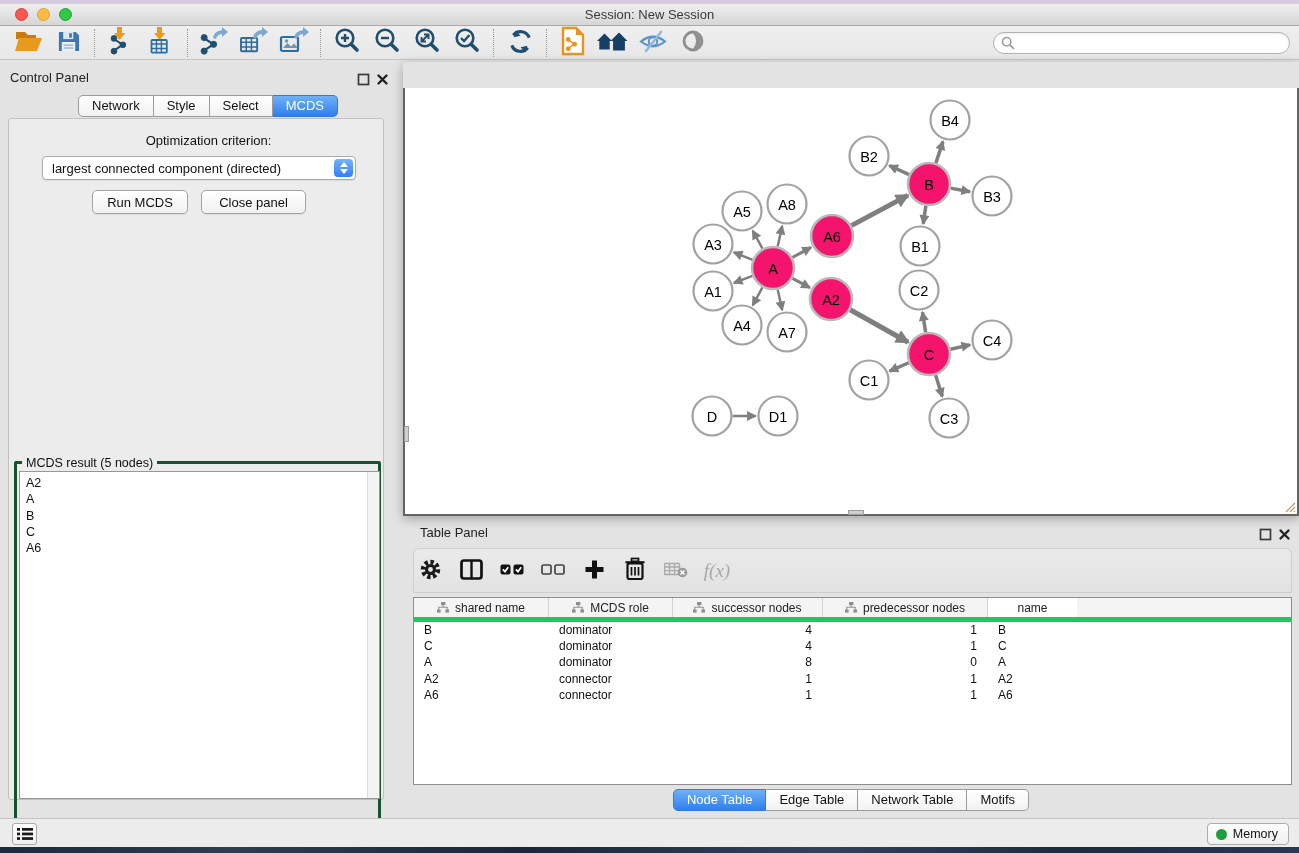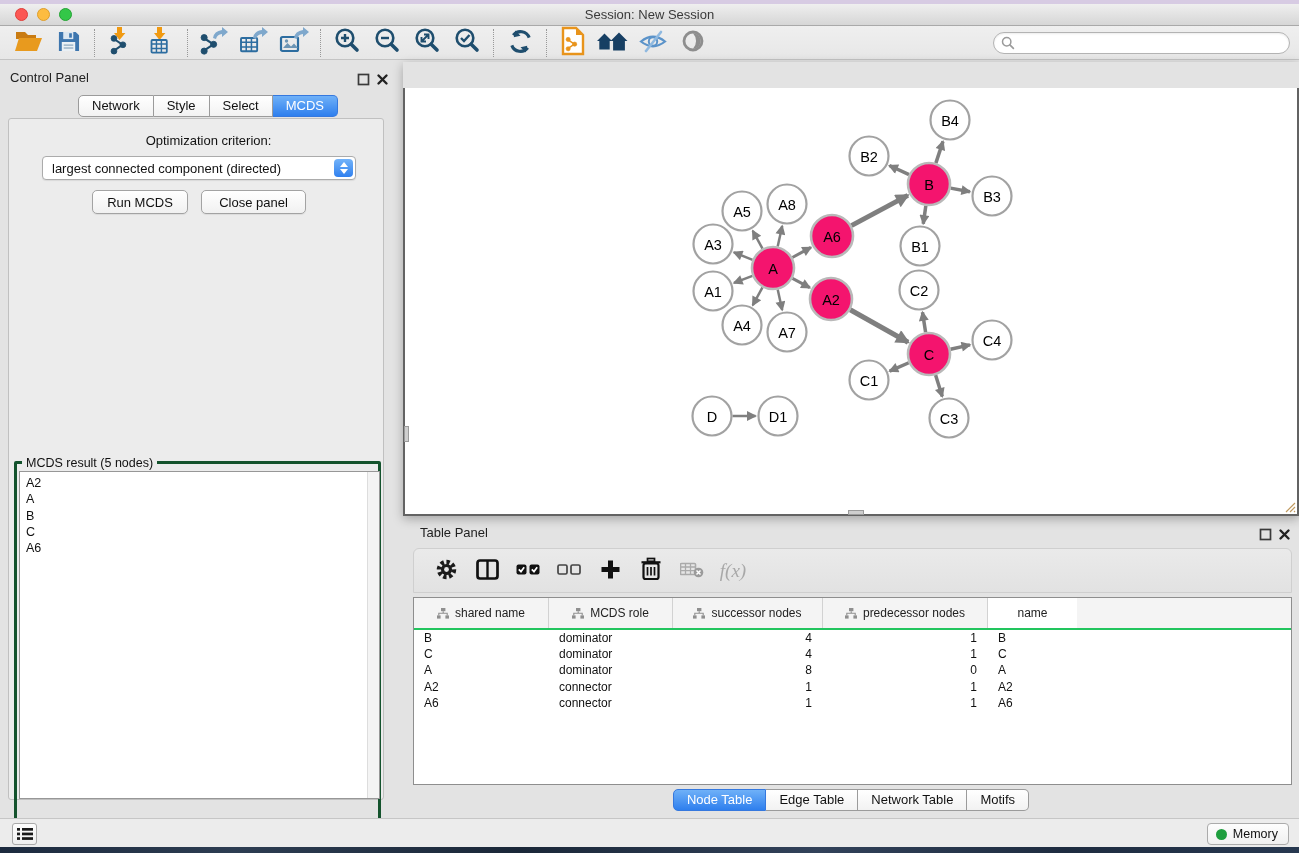--- a/index.html
+++ b/index.html
@@ -83,28 +83,28 @@
   .net-title .title { text-align:center; line-height:24px; font-size:13px; color:#333; }
   .net-canvas { position:absolute; left:0; top:26px; width:896px; height:428px; background:#fff;
     border:2px solid #636363; border-top:none; }
   .mini-thumb { position:absolute; background:#CFCFCF; border:1px solid #9B9B9B; }
   .grip { position:absolute; right:1px; bottom:1px; width:12px; height:12px; }
 
   
   .tp-title { position:absolute; left:420px; top:525px; font-size:13px; color:#222; }
   .tp-toolbar { position:absolute; left:413px; top:548px; width:879px; height:45px;
     background:linear-gradient(#EAEAEA,#E2E2E2); border:1px solid #CFCFCF; border-radius:6px 6px 0 0;
-    display:flex; align-items:center; padding-left:16px; gap:9px; }
+    display:flex; align-items:center; gap:9px; }
   .tp-btn { width:32px; height:34px; display:flex; align-items:center; justify-content:center;
     background:none; border:none; padding:0; }
   .fx { font-family:"Liberation Serif", serif; font-style:italic; font-size:19px; color:#A8A8A8; }
   .datatable { position:absolute; left:413px; top:597px; width:879px; height:188px; background:#fff;
     border:1px solid #8E8E8E; overflow:hidden; }
-  .dt-header { display:grid; grid-template-columns:135px 124px 150px 165px 89px 1fr; height:32px;
-    background:#F4F4F4; border-bottom:2px solid #22c55e; }
+  .dt-header { display:grid; grid-template-columns:135px 124px 150px 165px 89px 1fr; height:24px;
+    background:#F4F4F4; border-bottom:5px solid #22c55e; }
   .dt-header .hcell { display:flex; align-items:center; justify-content:center; gap:6px;
     font-size:12px; color:#222; border-right:1px solid #D2D2D2; height:100%; }
   .dt-header .hcell:last-child { border-right:none; background:#fff; }
   .dt-row { display:grid; grid-template-columns:135px 124px 150px 165px 89px 1fr; height:16.2px;
     font-size:12px; color:#111; }
   .dt-row .c { padding:1px 4px 0 10px; white-space:nowrap; overflow:hidden; }
   .dt-row .c.num { text-align:right; padding-right:11px; }
   .tab-strip { position:absolute; left:403px; top:789px; width:896px; text-align:center; }
 
   

